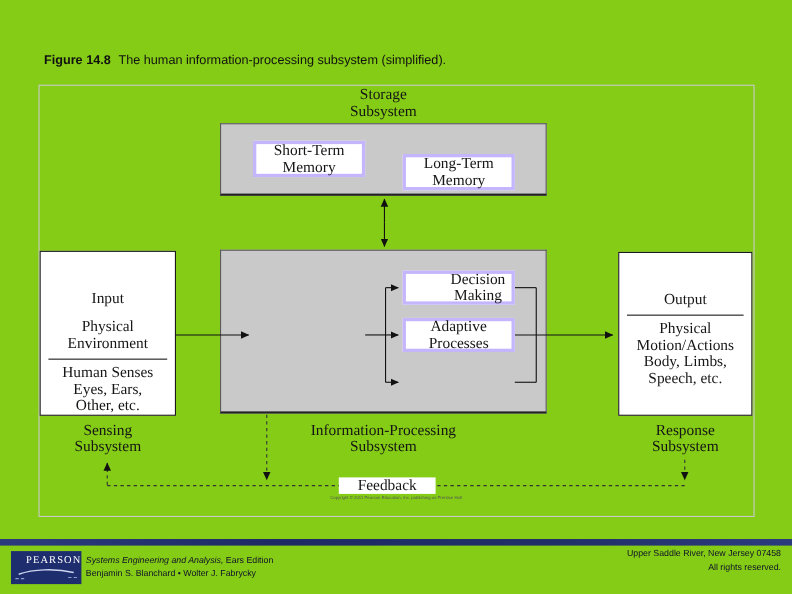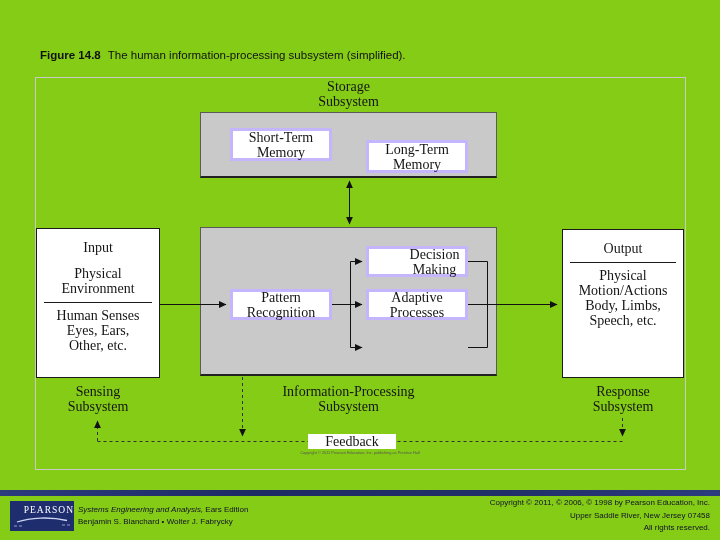--- a/index.html
+++ b/index.html
@@ -39,21 +39,21 @@
   .wbox.shortterm { left:230px; top:128px; width:102px; height:33px; }
   .wbox.longterm  { left:366px; top:128px; width:102px; height:33px;margin-top:12px; }
   .wbox.decision  { left:366px; top:246px; width:102px; height:31px;padding-left:35px; }
   .wbox.pattern   { left:230px; top:289px; width:102px; height:31px; }
   .wbox.adaptive  { left:366px; top:289px; width:102px; height:31px; }
   .wbox.timing    { left:366px; top:332px; width:102px; height:31px; }
 
   
   .iobox {
     background:#fff; border:1px solid #1a1a1a; box-sizing:border-box;
-    padding-top:11px;
+    padding-top:35px;
   }
   .iobox.input  { left:36px;  top:228px; width:124px; height:150px; }
   .iobox.output { left:562px; top:229px; width:122px; height:149px; }
   .iobox .gap { height:11px; }
   .divider { border-top:1px solid #1a1a1a; width:88%; margin:6px auto 5px auto; }
 
   
   .storage-label    { left:200px; top:79px;  width:297px; }
   .sensing-label    { left:36px;  top:384px; width:124px; }
   .processing-label { left:200px; top:384px; width:297px; }
@@ -147,24 +147,20 @@
 Memory</span>
   </div>
   <div class="abs wbox longterm">
     <span class="t">Long-Term
 Memory</span>
   </div>
 
   <div class="abs wbox decision">
     <span class="t">Decision
 Making</span>
-  </div>
-  <div class="abs wbox pattern">
-    <span class="t">Pattern
-Recognition</span>
   </div>
   <div class="abs wbox adaptive">
     <span class="t">Adaptive
 Processes</span>
   </div>
 
   <div class="abs iobox input">
     <div class="t">Input</div>
     <div class="gap"></div>
     <div class="t">Physical
@@ -204,18 +200,17 @@
       <path d="M52 24 h8" stroke="#8fa0d0" stroke-width="1" stroke-dasharray="3 2" fill="none"></path>
     </svg>
   </div>
 
   <div class="abs foot-left">
     <div><span class="book">Systems Engineering and Analysis,</span><span> Ears Edition</span></div>
     <div>Benjamin S. Blanchard • Wolter J. Fabrycky</div>
   </div>
 
   <div class="abs foot-right">
-    <div>Copyright © 2011, © 2006, © 1998 by Pearson Education, Inc.</div>
     <div>Upper Saddle River, New Jersey 07458</div>
     <div>All rights reserved.</div>
   </div>
 
 </div>
 
 </body></html>

